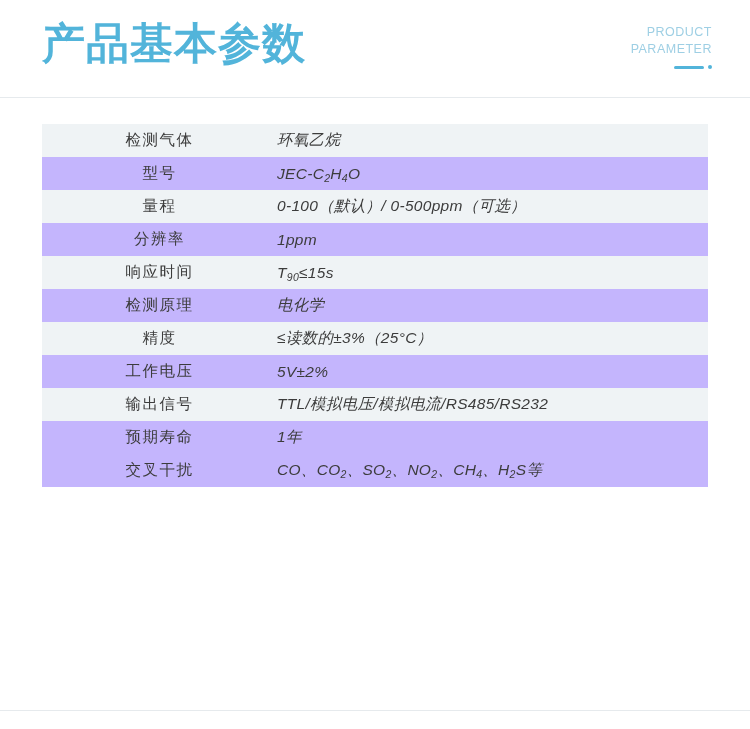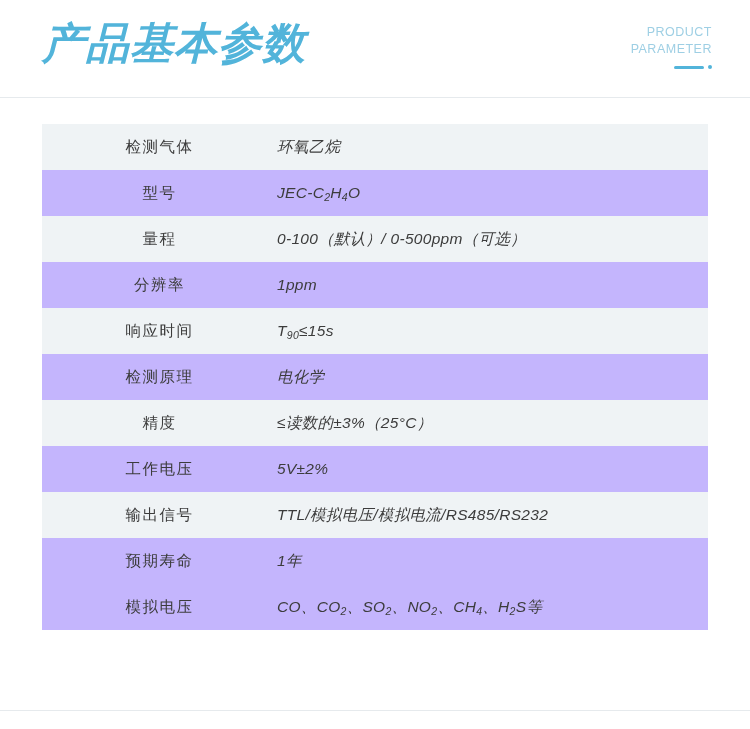--- a/index.html
+++ b/index.html
@@ -26,21 +26,20 @@
   .header-title {
     position: absolute;
     left: 42px;
     top: 18px;
     font-size: 43px;
     font-weight: bold;
     color: #52b4da;
     letter-spacing: 1px;
     line-height: 1.2;
     white-space: nowrap;
-    font-style: italic;
   }
   .header-sub {
     position: absolute;
     right: 38px;
     top: 24px;
     text-align: right;
     color: #9ecfe4;
     font-size: 12.5px;
     line-height: 17px;
     letter-spacing: 0.5px;
@@ -70,21 +69,21 @@
   
   .table-wrap {
     margin: 26px 42px 0 42px;
     width: 666px;
   }
   table.spec {
     width: 100%;
     border-collapse: collapse;
     table-layout: fixed;
   }
-  table.spec tr { height: 46px; }
+  table.spec tr { height: 33px; }
   table.spec td {
     font-size: 15.5px;
     color: #3c3c3c;
     padding: 0;
     vertical-align: middle;
   }
   td.label {
     width: 235px;
     text-align: center;
     letter-spacing: 1.5px;
@@ -167,20 +166,20 @@
         </tr>
         <tr class="even">
           <td class="label">输出信号</td>
           <td class="value"><span class="nowrap">TTL/模拟电压/模拟电流/RS485/RS232</span></td>
         </tr>
         <tr class="odd">
           <td class="label">预期寿命</td>
           <td class="value"><span class="nowrap">1年</span></td>
         </tr>
         <tr class="odd">
-          <td class="label">模拟电压</td>
+          <td class="label">交叉干扰</td>
           <td class="value"><span class="nowrap">CO、CO<sub>2</sub>、SO<sub>2</sub>、NO<sub>2</sub>、CH<sub>4</sub>、H<sub>2</sub>S等</span></td>
         </tr>
       </tbody>
   </table>
 </div>
 
 <div class="footer-rule"></div>
 
 </body></html>

